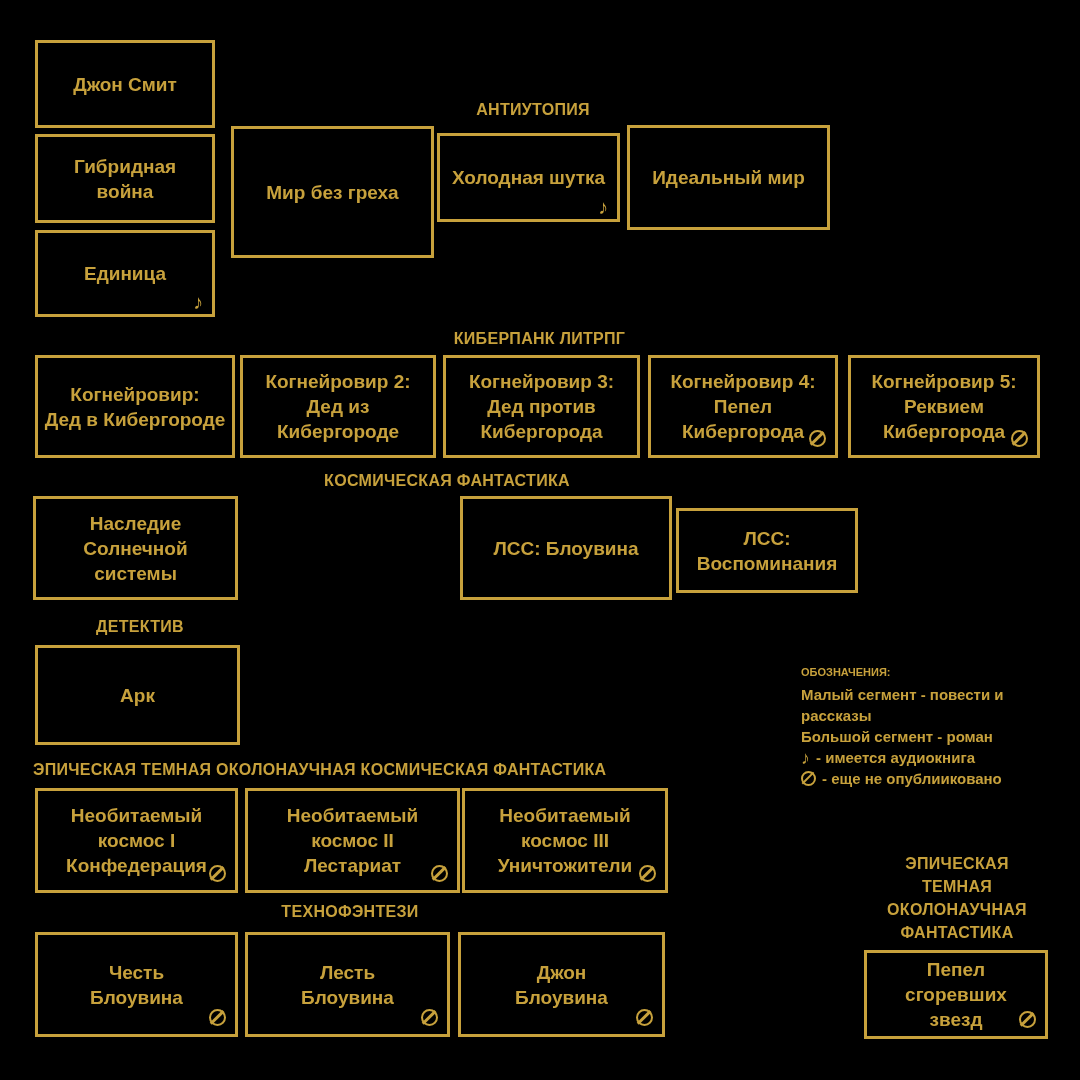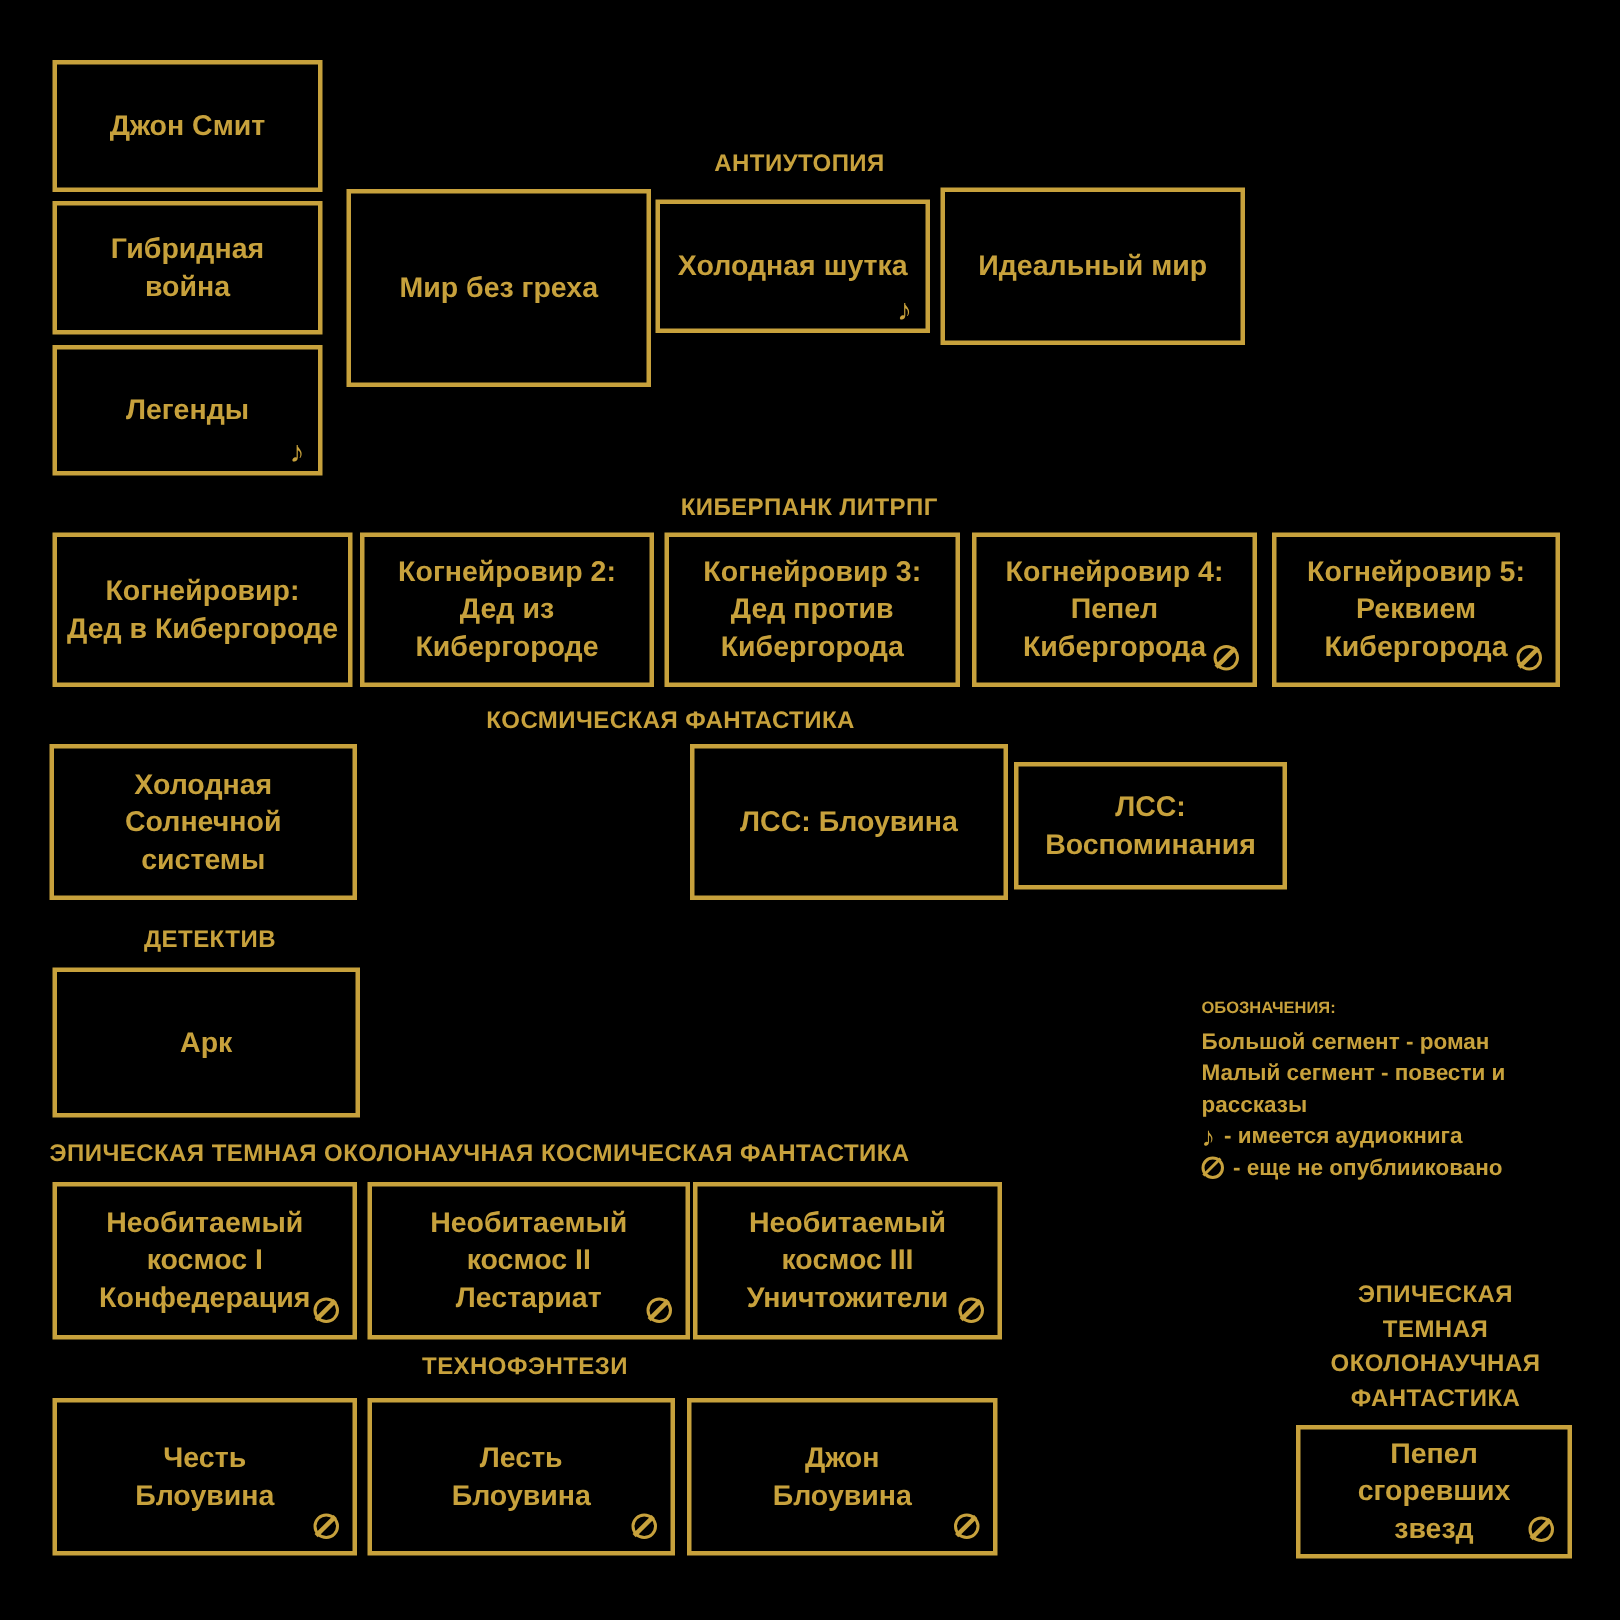--- a/index.html
+++ b/index.html
@@ -43,21 +43,21 @@
 
 
   <div class="box" style="left:35px;top:40px;width:180px;height:88px">
     <span class="box-label">Джон Смит</span>
   </div>
   <div class="box" style="left:35px;top:134px;width:180px;height:89px">
     <span class="box-label">Гибридная
 война</span>
   </div>
   <div class="box" style="left:35px;top:230px;width:180px;height:87px">
-    <span class="box-label">Легенды</span>
+    <span class="box-label">Единица</span>
     <span class="note">♪</span>
   </div>
 
   <div class="sec-header" style="left:433px;top:101px;width:200px">АНТИУТОПИЯ</div>
   <div class="box" style="left:231px;top:126px;width:203px;height:132px">
     <span class="box-label">Мир без греха</span>
   </div>
   <div class="box" style="left:437px;top:133px;width:183px;height:89px">
     <span class="box-label">Холодная шутка</span>
     <span class="note">♪</span>
@@ -89,40 +89,40 @@
   </div>
   <div class="box" style="left:848px;top:355px;width:192px;height:103px">
     <span class="box-label">Когнейровир 5:
 Реквием
 Кибергорода</span>
     <span class="noicon"></span>
   </div>
 
   <div class="sec-header" style="left:297px;top:472px;width:300px">КОСМИЧЕСКАЯ ФАНТАСТИКА</div>
   <div class="box" style="left:33px;top:496px;width:205px;height:104px">
-    <span class="box-label">Холодная Солнечной
+    <span class="box-label">Наследие Солнечной
 системы</span>
   </div>
   <div class="box" style="left:460px;top:496px;width:212px;height:104px">
     <span class="box-label">ЛСС: Блоувина</span>
   </div>
   <div class="box" style="left:676px;top:508px;width:182px;height:85px">
     <span class="box-label">ЛСС:
 Воспоминания</span>
   </div>
 
   <div class="sec-header" style="left:40px;top:618px;width:200px">ДЕТЕКТИВ</div>
   <div class="box" style="left:35px;top:645px;width:205px;height:100px">
     <span class="box-label">Арк</span>
   </div>
 
   <div class="legend">
     <div class="legend-title">ОБОЗНАЧЕНИЯ:</div>
+    <div class="legend-line">Малый сегмент - повести и рассказы</div>
     <div class="legend-line">Большой сегмент - роман</div>
-    <div class="legend-line">Малый сегмент - повести и рассказы</div>
     <div class="legend-line">
       <span class="note legend-note">♪</span>
       <span>- имеется аудиокнига</span>
     </div>
     <div class="legend-line">
       <span class="noicon legend-no"></span>
       <span>- еще не опублииковано</span>
     </div>
   </div>
 

